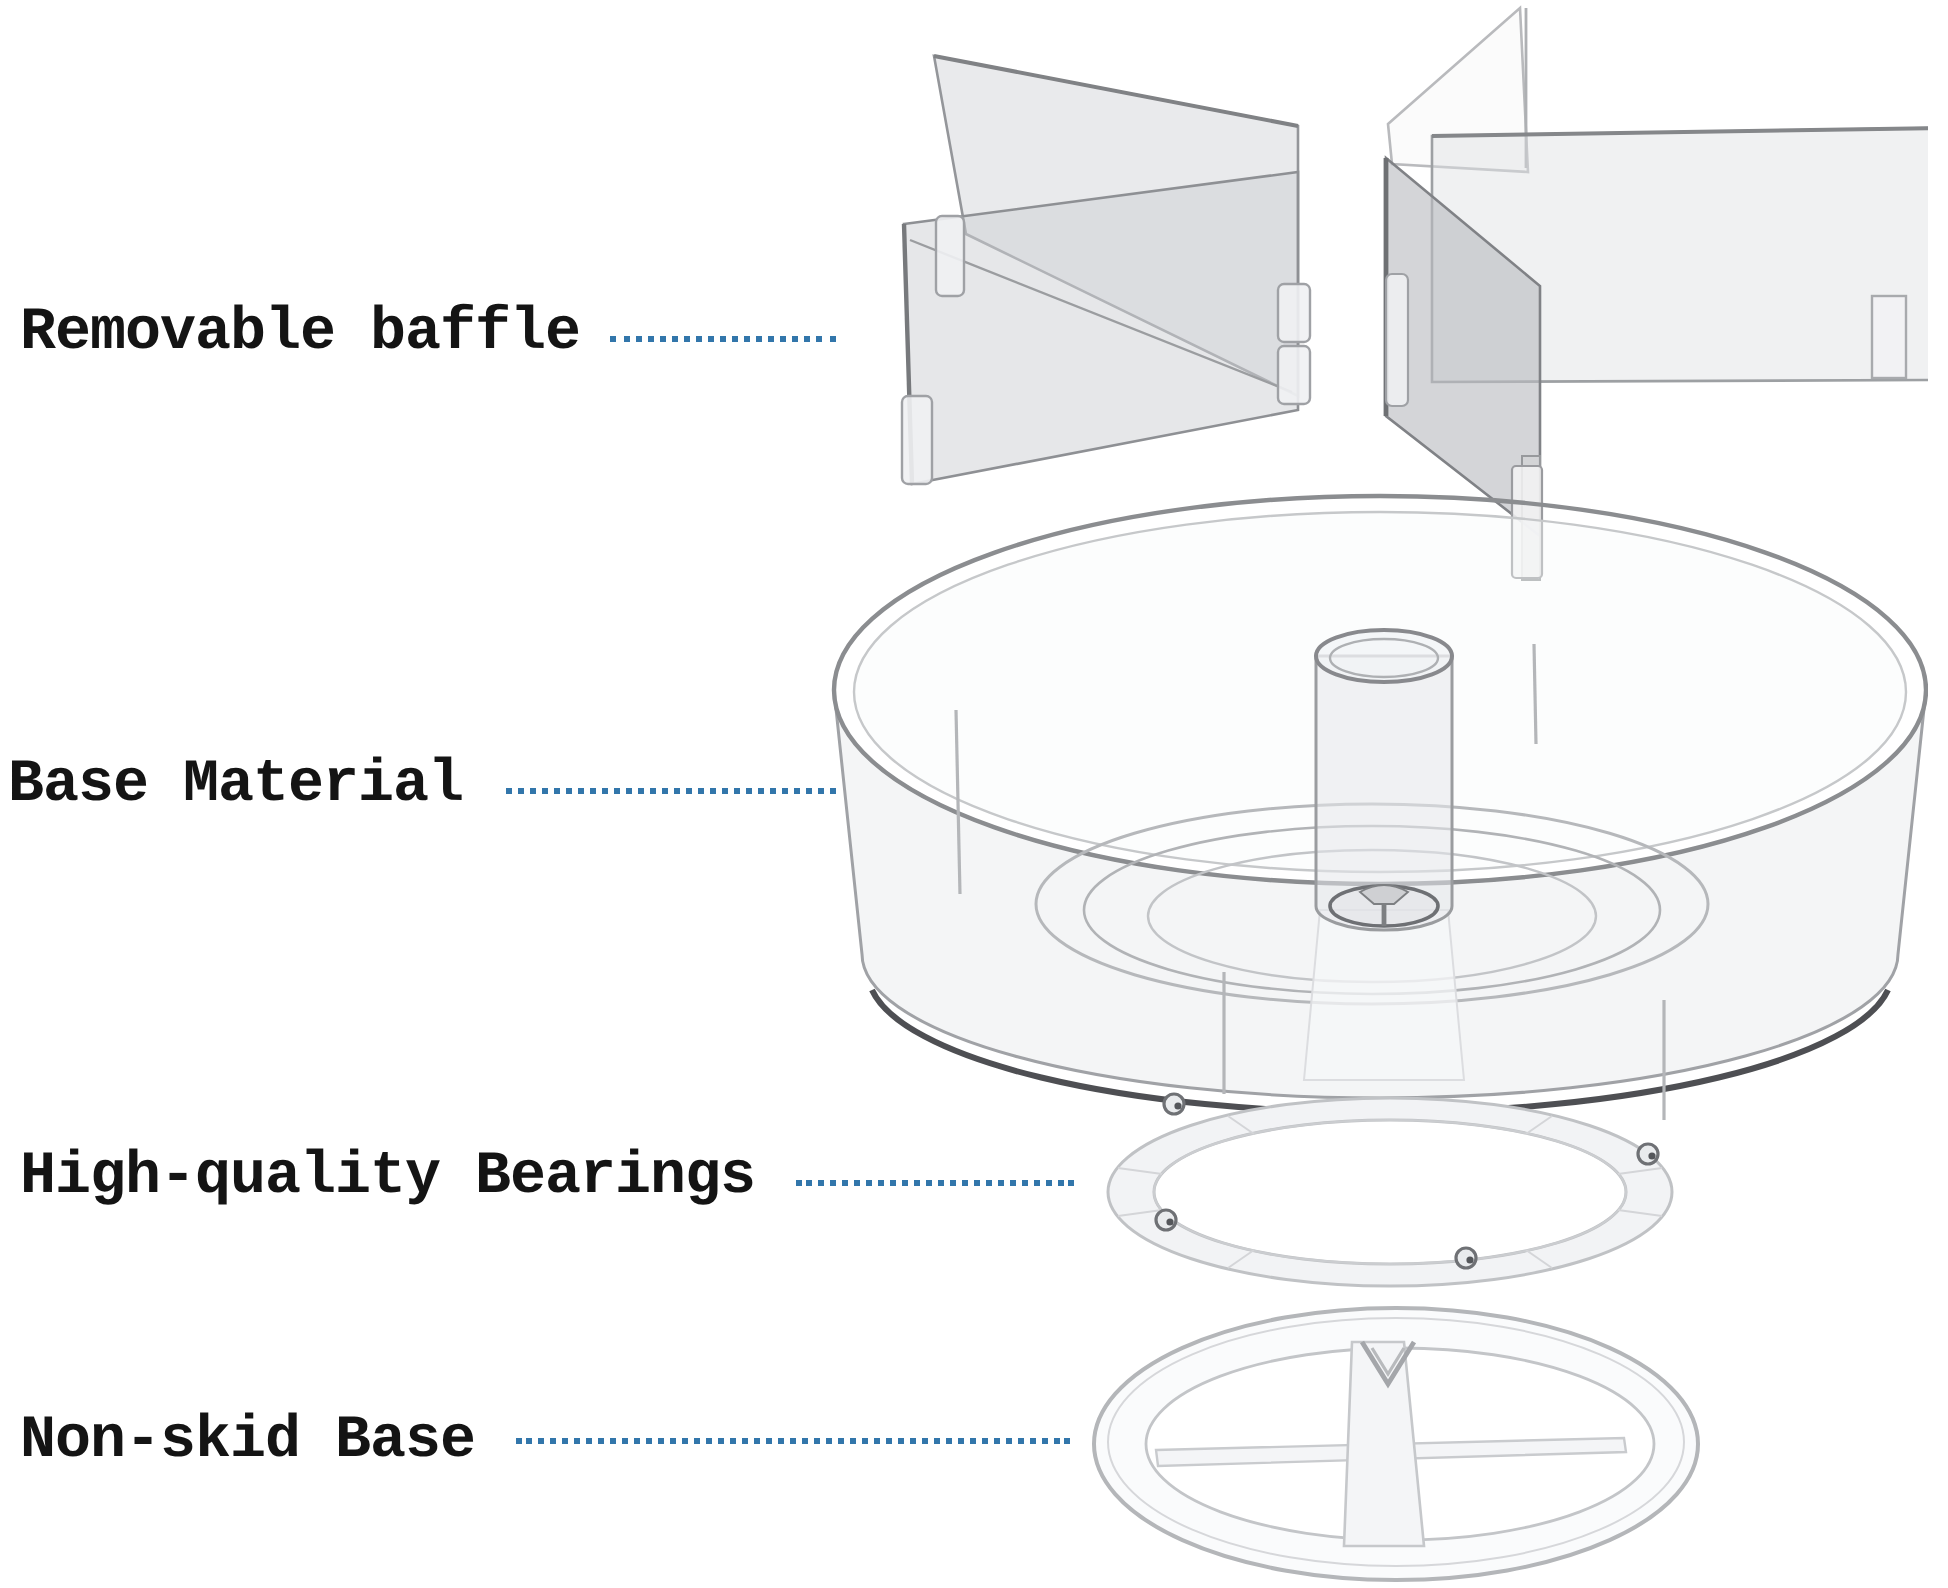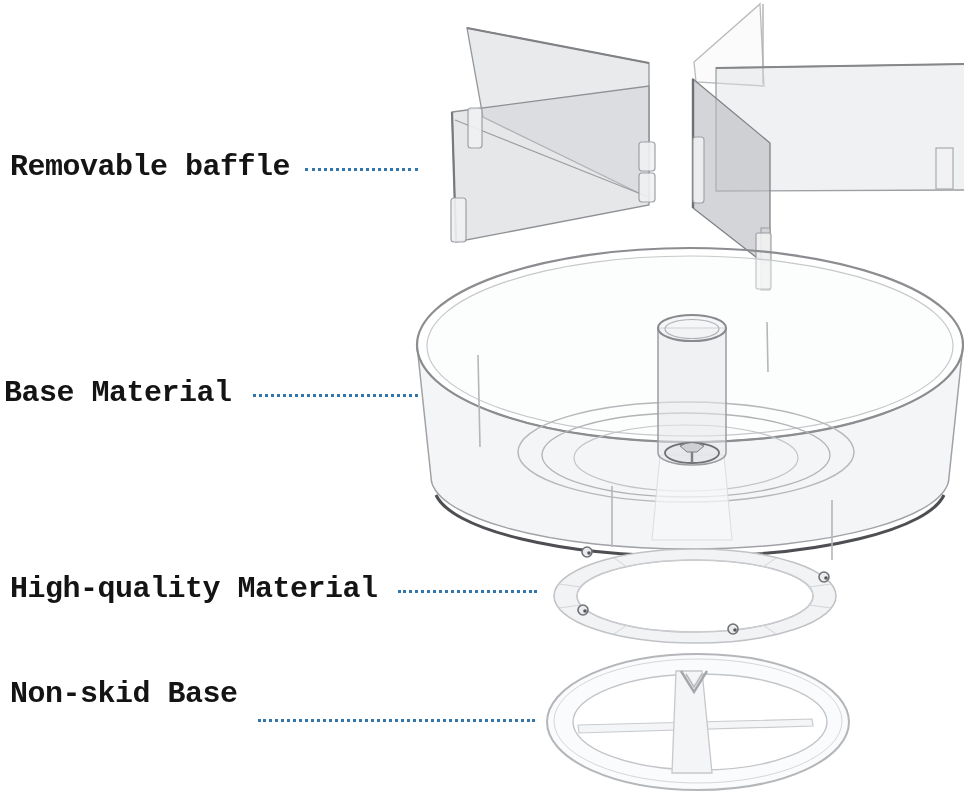--- a/index.html
+++ b/index.html
@@ -24,21 +24,21 @@
     position:absolute;
     height:0;
     border-top:3px dotted var(--leader-color,#3276ab);
   }
   .t1{left:10px;top:150px;}
   .l1{left:305px;top:168px;width:113px;}
   .t2{left:4px;top:376px;}
   .l2{left:253px;top:394px;width:165px;}
   .t3{left:10px;top:572px;}
   .l3{left:398px;top:590px;width:139px;}
-  .t4{left:10px;top:677px;}
+  .t4{left:10px;top:704px;}
   .l4{left:258px;top:719px;width:277px;}
 </style>
 </head>
 <body>
 
 <div class="canvas">
 
   <svg class="illustration" viewBox="0 0 974 794" aria-hidden="true">
 
     <g>
@@ -137,18 +137,18 @@
       <polyline points="686,674 694,687 702,674" fill="none" stroke="#b8babd" stroke-width="1.6"></polyline>
     </g>
   </svg>
 
   <span class="callout-text t1">Removable baffle</span>
   <span class="leader l1"></span>
 
   <span class="callout-text t2">Base Material</span>
   <span class="leader l2"></span>
 
-  <span class="callout-text t3">High-quality Material</span>
+  <span class="callout-text t3">High-quality Bearings</span>
   <span class="leader l3"></span>
 
   <span class="callout-text t4">Non-skid Base</span>
   <span class="leader l4"></span>
 </div>
 
 </body></html>

